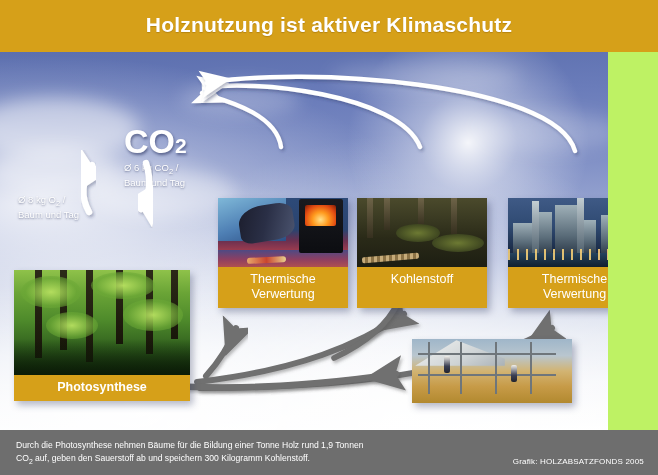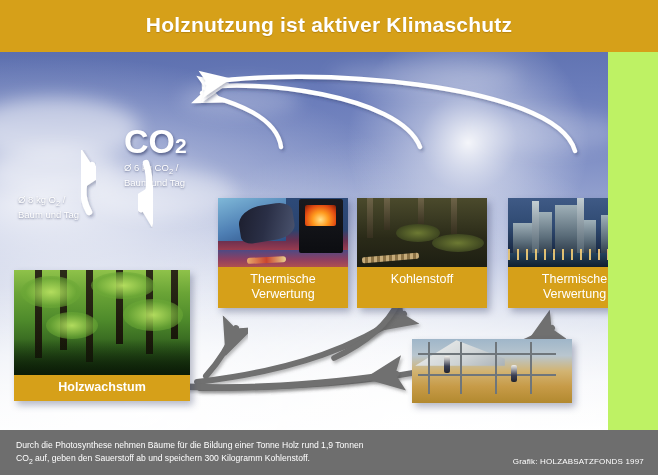--- a/index.html
+++ b/index.html
@@ -284,21 +284,21 @@
           <div class="trunk" style="left:75%;height:80%"></div>
             <div class="trunk" style="left:89%;height:66%"></div>
           <div class="leaf" style="left:4%;top:6%;width:34%;height:30%"></div>
           <div class="leaf" style="left:44%;top:2%;width:36%;height:26%"></div>
           <div class="leaf" style="left:62%;top:28%;width:34%;height:30%"></div>
           <div class="leaf" style="left:18%;top:40%;width:30%;height:26%"></div>
           <div class="shade"></div>
         </div>
       </div>
       <div class="cap bold">
-        <span>Holzwachstum</span>
+        <span>Photosynthese</span>
       </div>
     </div>
 
     <div class="card" id="card-holzverwendung">
       <div class="photo">
         <div class="ph-build">
           <div class="roof"></div>
           <div class="deck"></div>
           <div class="scaff-v" style="left:10%"></div>
             <div class="scaff-v" style="left:30%"></div>
@@ -312,16 +312,16 @@
       </div>
     </div>
 
   </div>
 
   <div class="footer">
     <div class="note">
       <span>Durch die Photosynthese nehmen Bäume für die Bildung einer Tonne Holz rund 1,9 Tonnen</span><br>
       <span>CO</span><sub>2</sub><span> auf, geben den Sauerstoff ab und speichern 300 Kilogramm Kohlenstoff.</span>
     </div>
-    <div class="credit">Grafik: HOLZABSATZFONDS 1997</div>
+    <div class="credit">Grafik: HOLZABSATZFONDS 2005</div>
   </div>
 
 </div>
 
 </body></html>

